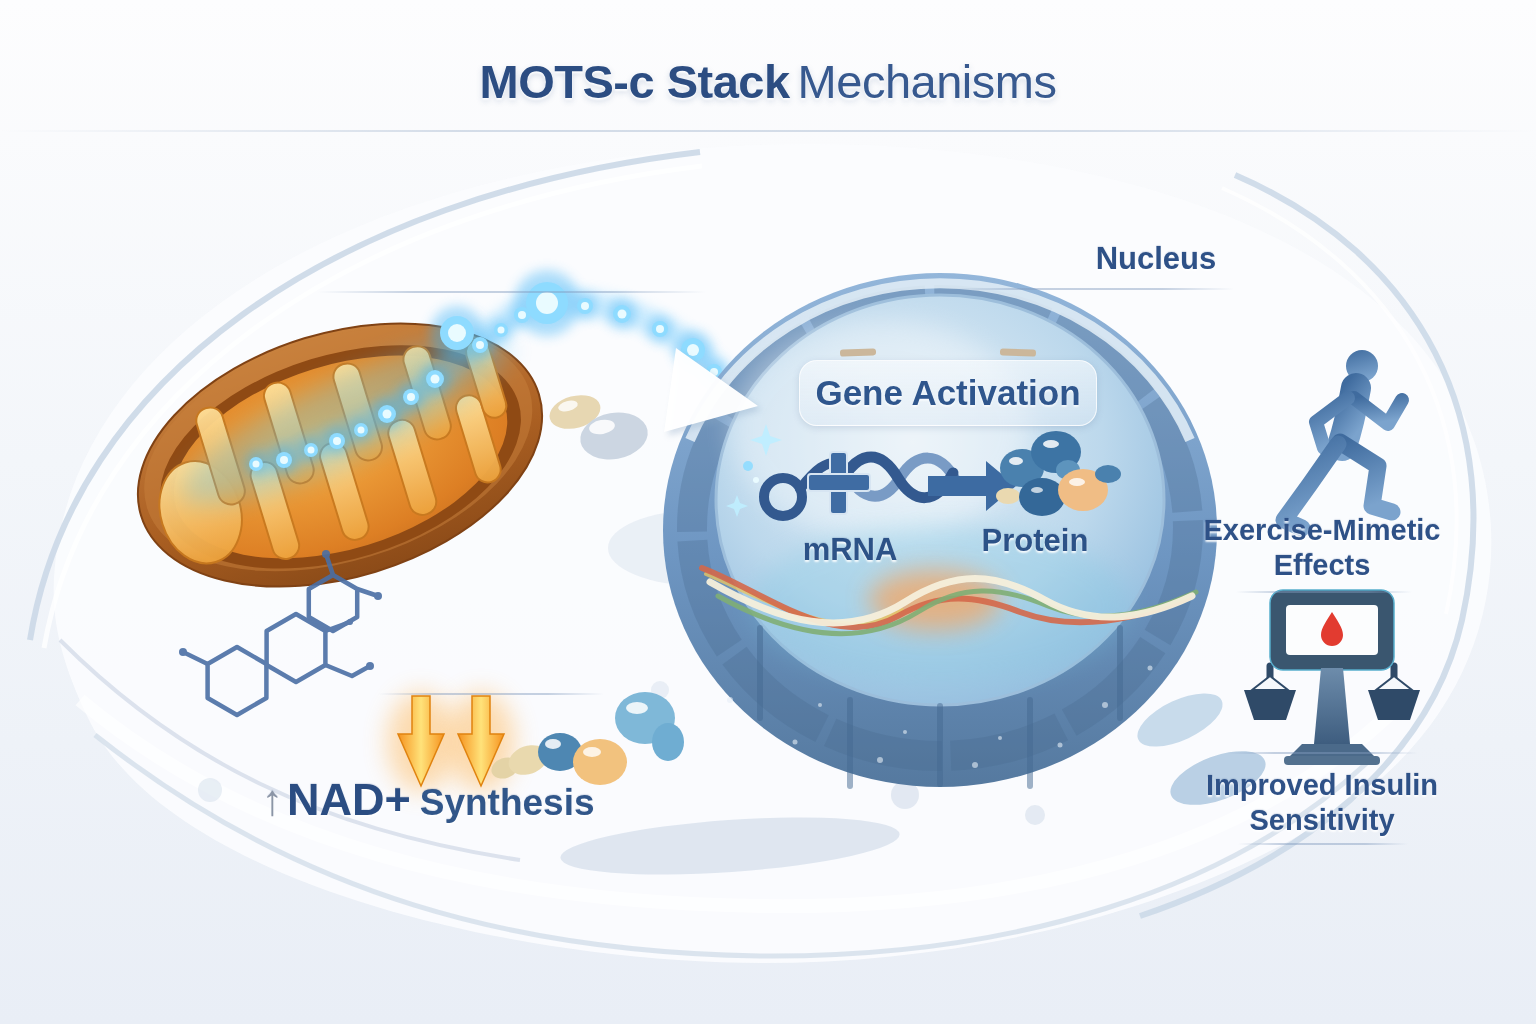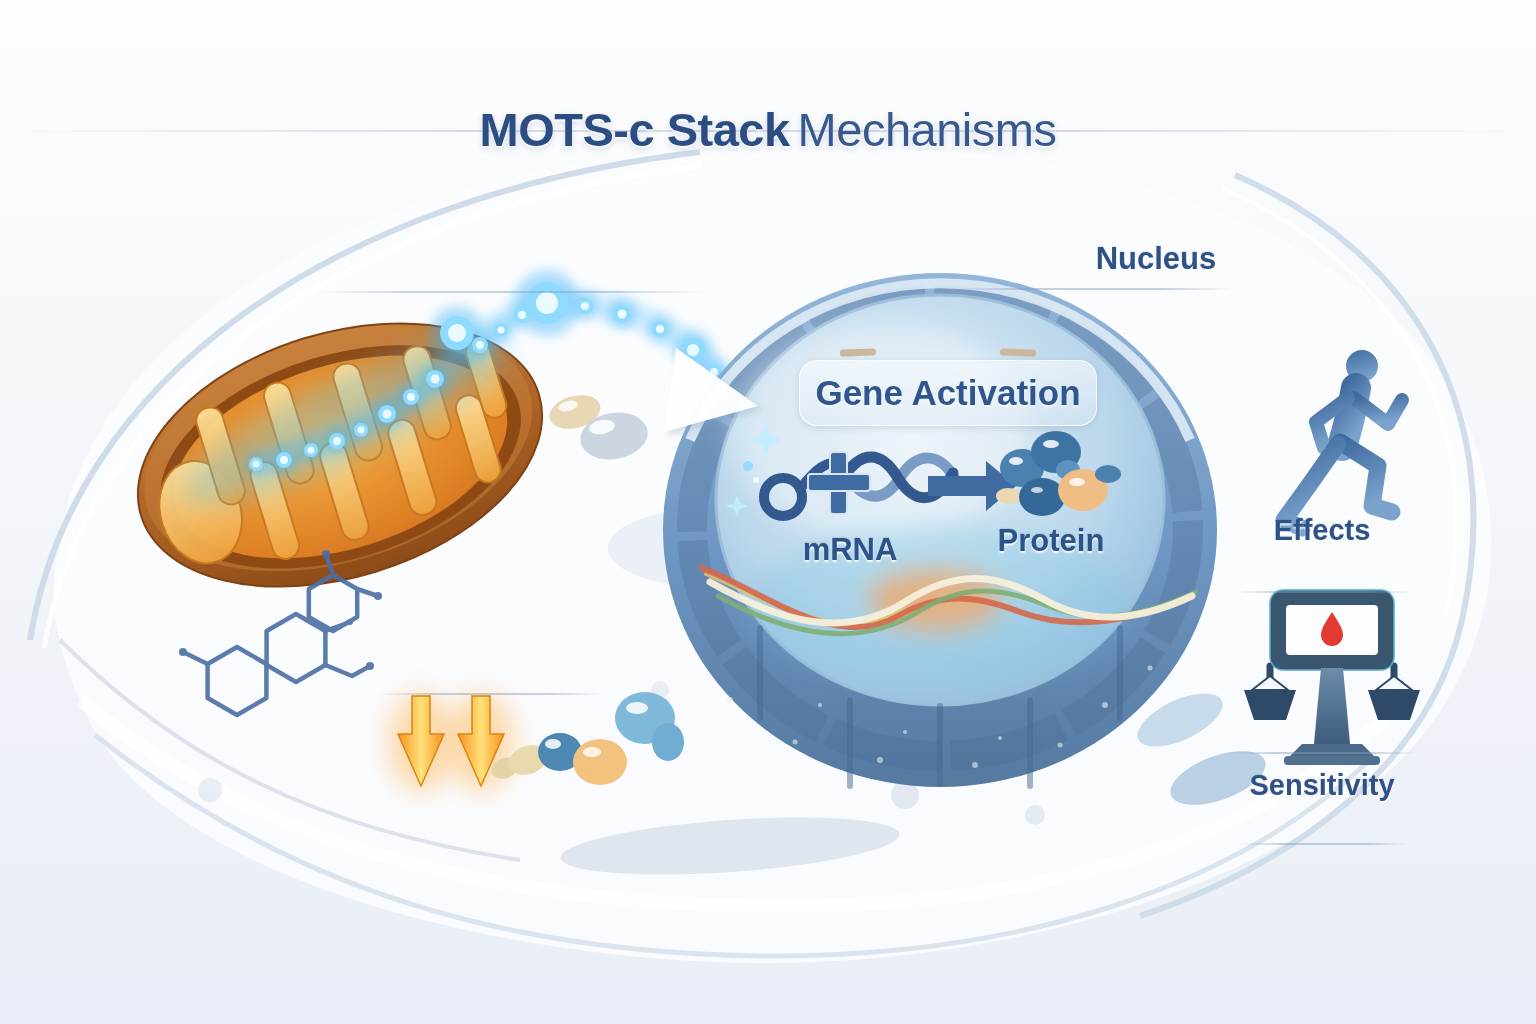--- a/index.html
+++ b/index.html
@@ -9,34 +9,34 @@
     font-family:"Liberation Sans",sans-serif;
   }
   .art{position:absolute;left:0;top:0;}
   .top-rule{position:absolute;left:0;top:130px;width:1536px;height:2px;
     background:linear-gradient(90deg,rgba(180,195,215,0),rgba(180,195,215,.55) 30%,rgba(180,195,215,.55) 70%,rgba(180,195,215,0));}
   .label{position:absolute;transform:translateX(-50%);white-space:nowrap;text-align:center;
     color:#2e5187;font-weight:bold;
     text-shadow:0 2px 2px rgba(255,255,255,.9),0 -1px 1px rgba(70,100,150,.18);}
   .title{position:absolute;left:768px;top:54px;transform:translateX(-50%);white-space:nowrap;
     font-size:47px;letter-spacing:-0.5px;
-    text-shadow:0 2px 2px rgba(255,255,255,.9),0 3px 6px rgba(60,90,140,.22);margin-top:48px;}
+    text-shadow:0 2px 2px rgba(255,255,255,.9),0 3px 6px rgba(60,90,140,.22);}
   .title-bold{font-weight:bold;color:#2c4d82;}
   .title-reg{font-weight:normal;color:#37598f;margin-left:8px;}
   .lbl-mots{left:437px;top:246px;font-size:30px;}
   .lbl-nucleus{left:1116px;top:241px;font-size:31px;margin-left:40px;}
   .gene-panel{position:absolute;left:799px;top:360px;width:296px;height:64px;border-radius:18px;
     background:linear-gradient(180deg,rgba(250,252,254,.62),rgba(223,234,245,.45));
     border:1px solid rgba(255,255,255,.78);
     box-shadow:0 2px 7px rgba(70,100,145,.18);
     display:flex;align-items:center;justify-content:center;}
   .lbl-gene{position:static;transform:none;font-size:35px;color:#2f568d;font-weight:bold;
     text-shadow:0 2px 2px rgba(255,255,255,.7);}
   .lbl-mrna{left:850px;top:532px;font-size:31px;color:#2c5287;}
-  .lbl-protein{left:1035px;top:523px;font-size:31px;color:#2c5287;margin-left:16px;}
+  .lbl-protein{left:1035px;top:523px;font-size:31px;color:#2c5287;}
   .lbl-amino{left:492px;top:640px;font-size:35px;}
   .lbl-nad{left:428px;top:774px;font-size:37px;}
   .nad-up{color:#8b95a6;font-size:43px;font-weight:bold;margin-right:4px;}
   .nad-bold{font-size:45px;font-weight:bold;color:#2b4d82;}
   .nad-syn{font-size:37px;font-weight:bold;color:#315689;margin-left:9px;}
   .lbl-exercise{left:1322px;top:513px;font-size:29px;line-height:1.2;}
   .lbl-insulin{left:1322px;top:768px;font-size:29px;line-height:1.2;}
   .divider{position:absolute;height:2px;
     background:linear-gradient(90deg,rgba(130,155,190,0),rgba(130,155,190,.45) 25%,rgba(130,155,190,.45) 75%,rgba(130,155,190,0));}
   .div-mots{left:318px;top:291px;width:388px;}
@@ -365,25 +365,30 @@
 
   <div class="gene-panel">
     <div class="label lbl-gene">Gene Activation</div>
   </div>
 
   <div class="label lbl-mrna">mRNA</div>
   <div class="label lbl-protein">Protein</div>
 
   <div class="divider div-amino"></div>
 
+  <div class="label lbl-nad">
+    <span class="nad-up">↑</span><span class="nad-bold">NAD+</span><span class="nad-syn">Synthesis</span>
+  </div>
 
   <div class="label lbl-exercise">
+    <div>Exercise-Mimetic</div>
     <div>Effects</div>
   </div>
   <div class="divider div-ex"></div>
 
   <div class="divider div-ins-top"></div>
   <div class="label lbl-insulin">
+    <div>Improved Insulin</div>
     <div>Sensitivity</div>
   </div>
   <div class="divider div-ins-bot"></div>
 
 </div>
 
 </body></html>

